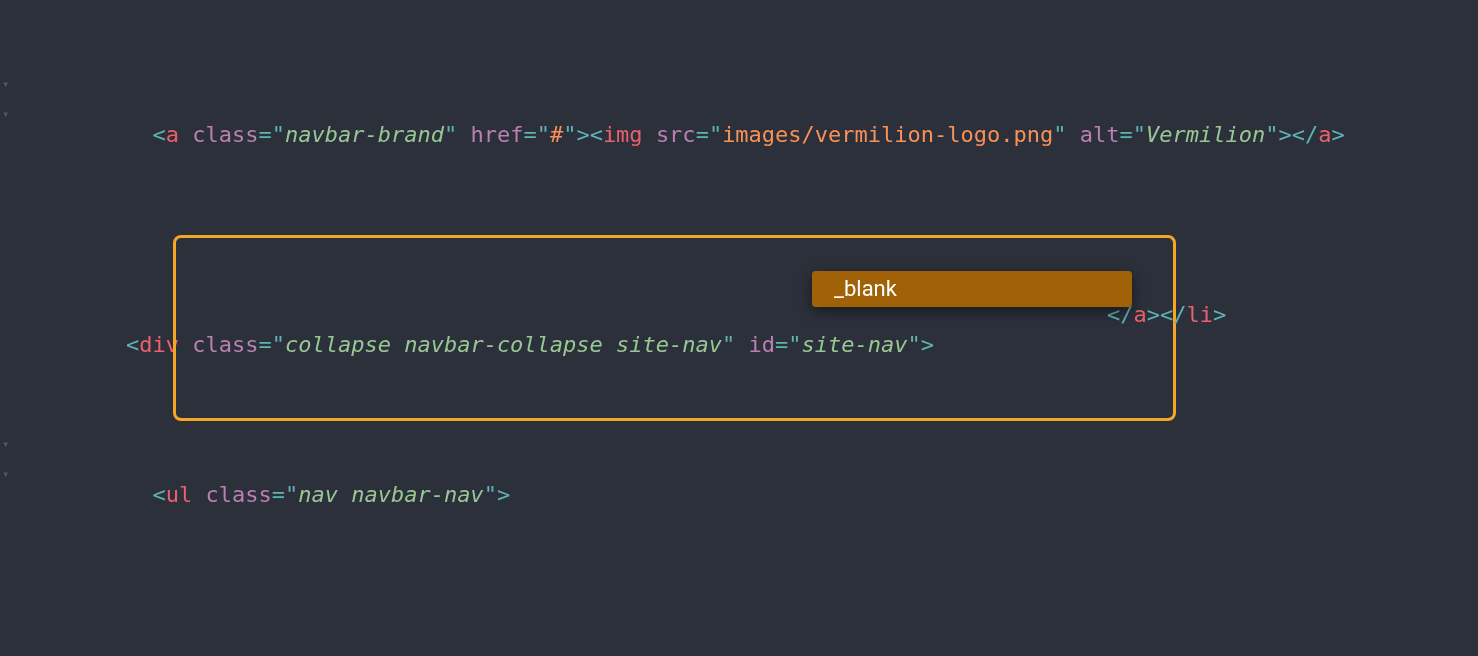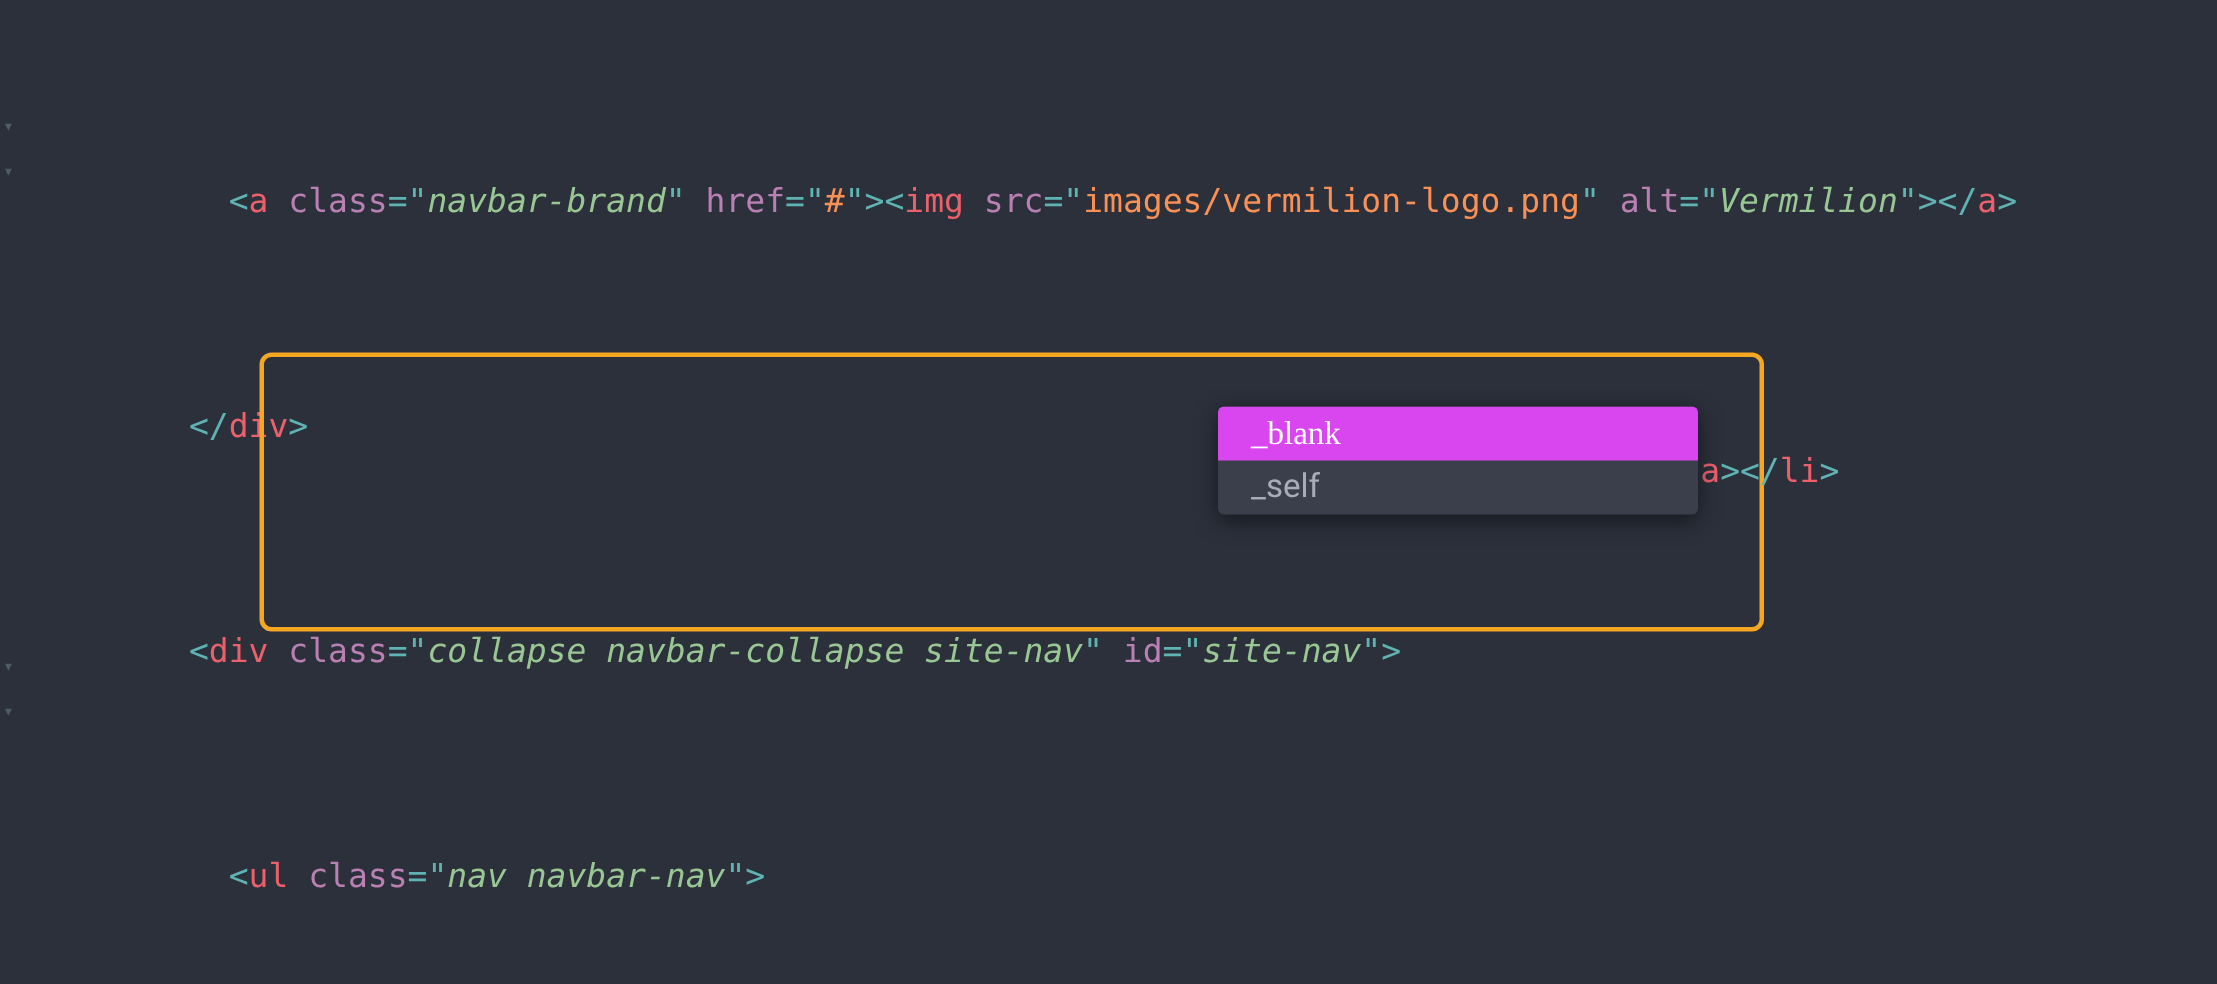--- a/index.html
+++ b/index.html
@@ -69,43 +69,41 @@
     overflow: hidden;
     font-family: -apple-system, BlinkMacSystemFont, "Segoe UI", Roboto, sans-serif;
   }
   .autocomplete .item {
     padding: 0 22px;
     color: #a7acb8;
     height: 36px;
     cursor: pointer;
   }
   .autocomplete .item.selected {
-    background: #d946ef;
+    background: #a16207;
     color: #ffffff;
-    font-family: Liberation Serif, serif;
   }
 </style>
 </head>
 <body>
 
 <div class="editor">
   <div class="gutter">
     <span class="tri" style="top:69px">▾</span>
     <span class="tri" style="top:99px">▾</span>
     <span class="tri" style="top:429px">▾</span>
     <span class="tri" style="top:459px">▾</span>
   </div>
 
   <div class="code">
 
     
     <span class="line"><span>          </span><span class="punct">&lt;</span><span class="tag">a</span> <span class="attr">class</span><span class="punct">=</span><span class="punct">"</span><span class="str-g">navbar-brand</span><span class="punct">"</span> <span class="attr">href</span><span class="punct">=</span><span class="punct">"</span><span class="str-o">#</span><span class="punct">"</span><span class="punct">&gt;</span><span class="punct">&lt;</span><span class="tag">img</span> <span class="attr">src</span><span class="punct">=</span><span class="punct">"</span><span class="str-o">images/vermilion-logo.png</span><span class="punct">"</span> <span class="attr">alt</span><span class="punct">=</span><span class="punct">"</span><span class="str-g">Vermilion</span><span class="punct">"</span><span class="punct">&gt;</span><span class="punct">&lt;/</span><span class="tag">a</span><span class="punct">&gt;</span></span>
 
     
-    <span class="line"><span>        </span><span class="punct">&lt;/</span><span class="tag">div</span><span class="punct">&gt;</span></span>
 
     
     <span class="line"><span>        </span><span class="punct">&lt;</span><span class="tag">div</span> <span class="attr">class</span><span class="punct">=</span><span class="punct">"</span><span class="str-g">collapse navbar-collapse site-nav</span><span class="punct">"</span> <span class="attr">id</span><span class="punct">=</span><span class="punct">"</span><span class="str-g">site-nav</span><span class="punct">"</span><span class="punct">&gt;</span></span>
 
     
     <span class="line"><span>          </span><span class="punct">&lt;</span><span class="tag">ul</span> <span class="attr">class</span><span class="punct">=</span><span class="punct">"</span><span class="str-g">nav navbar-nav</span><span class="punct">"</span><span class="punct">&gt;</span></span>
 
     
     
 
@@ -157,16 +155,15 @@
     
     
   </div>
 
   <div class="highlight-box" style="left:173px; top:235px; width:997px; height:180px;"></div>
 
   <div style="position:absolute; left:1107px; top:300px; white-space:pre;"><span class="punct">&lt;/</span><span class="tag">a</span><span class="punct">&gt;</span><span class="punct">&lt;/</span><span class="tag">li</span><span class="punct">&gt;</span></div>
 
   <div class="autocomplete" style="left:812px; top:271px;">
     <div class="item selected">_blank</div>
-    <div class="item">_self</div>
   </div>
 
 </div>
 
 </body></html>

